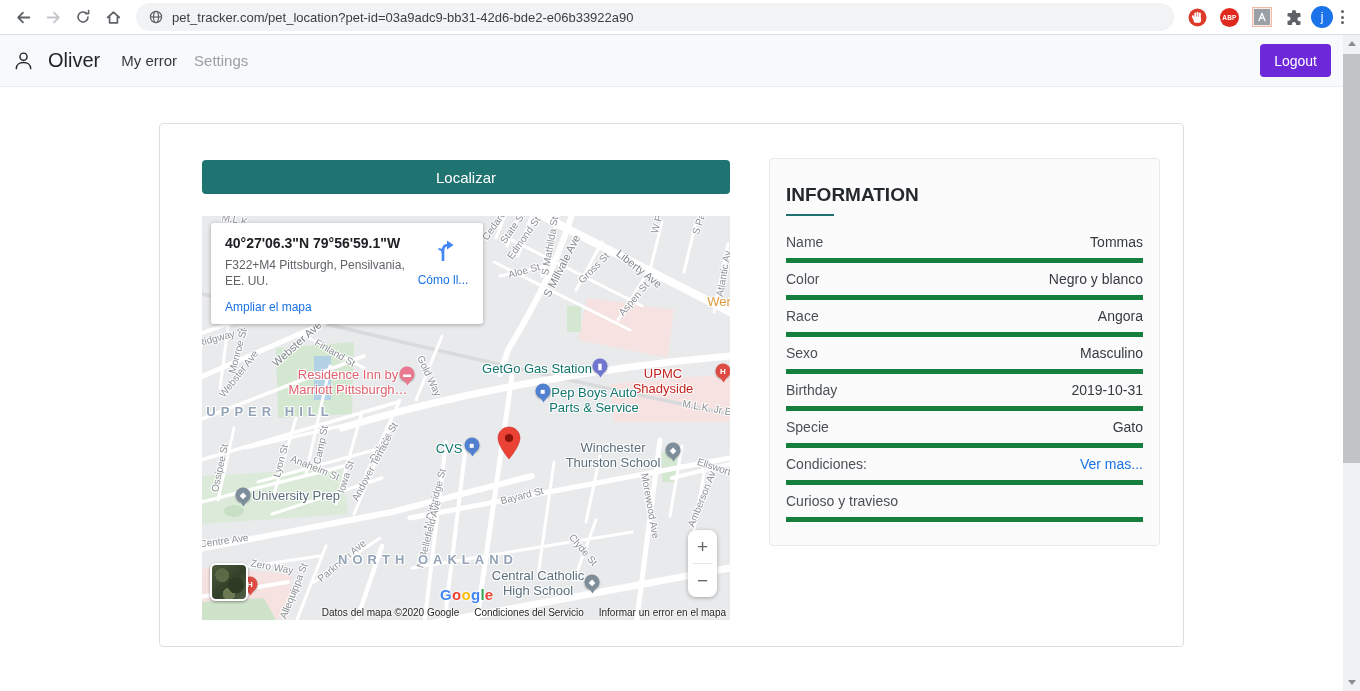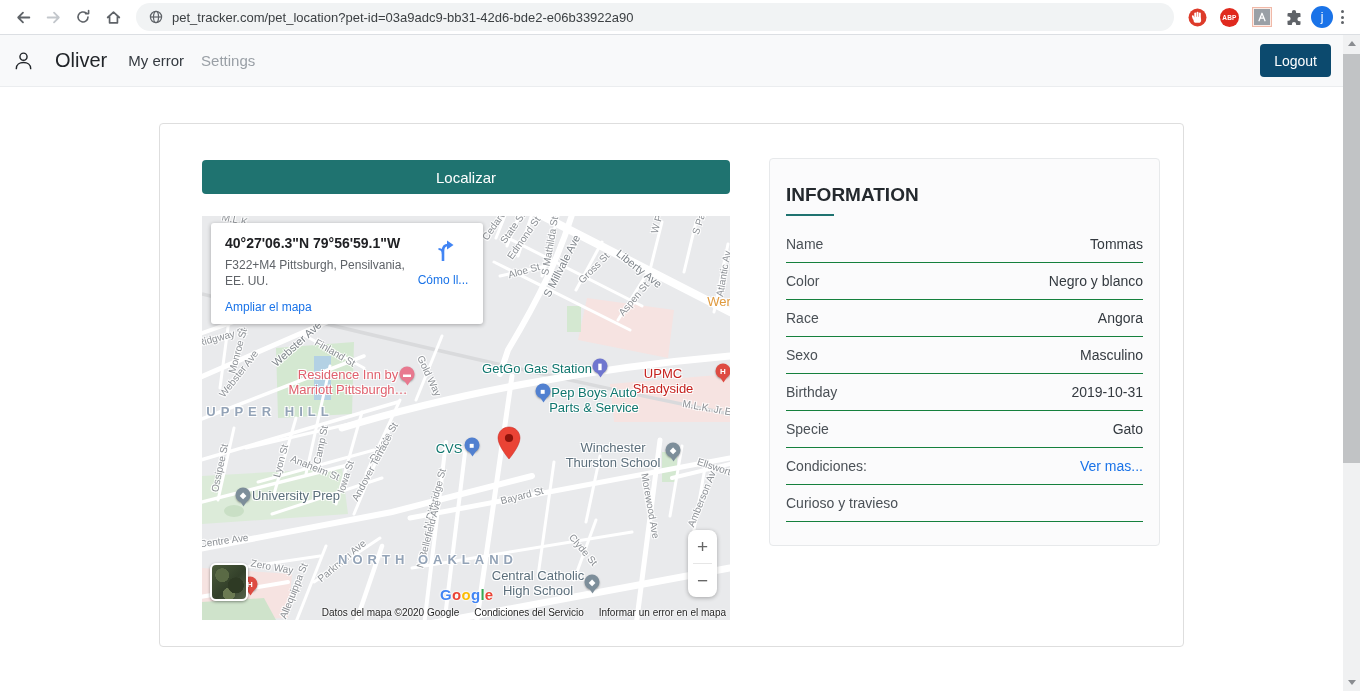--- a/index.html
+++ b/index.html
@@ -22,26 +22,26 @@
   .pdf-in { width:16px; height:16px; background:#9aa0a6; display:flex; align-items:center; justify-content:center; }
   .avatar { width:22px; height:22px; border-radius:50%; background:#1a73e8; color:#fff;
             font-size:12px; display:flex; align-items:center; justify-content:center; }
   .kebab { display:flex; flex-direction:column; gap:2.5px; padding:4px 8px; }
   .kebab i { width:3px; height:3px; border-radius:50%; background:#5f6368; }
 
   
   .appwrap { width:1343px; }
   .navbar { height:52px; background:#f8f9fa; border-bottom:1px solid #ebedef;
             display:flex; align-items:center; padding:0 12px; }
-  .brand { display:flex; align-items:center; gap:20px; font-size:20px; color:#212529;justify-content:space-between; }
+  .brand { display:flex; align-items:center; gap:13px; font-size:20px; color:#212529;justify-content:space-between; }
   .nav-links { display:flex; gap:17px; margin-left:21px; }
   .nav-link { font-size:15px; color:#9aa0a6; cursor:pointer; }
   .nav-link.active { color:#343a40; }
   .logout { margin-left:auto; height:33px; padding:0 14px; border:none; border-radius:4px;
-            background:#0c4a6e; color:#fff; font-size:14px; cursor:pointer; }
+            background:#6d28d9; color:#fff; font-size:14px; cursor:pointer; }
 
   
   .card { position:relative; width:1025px; height:524px; margin:36px auto 0;
           background:#fff; border:1px solid #dedede; border-radius:4px; }
   .btn-localizar { position:absolute; left:42px; top:36px; width:528px; height:34px;
                    background:#1f7370; color:#fff; border:none; border-radius:4px; font-size:15px; cursor:pointer;}
 
   
   .map { position:absolute; left:42px; top:92px; width:528px; height:404px;
          background:#e9eaec; overflow:hidden; }
@@ -99,21 +99,21 @@
             text-shadow:0 0 2px #fff,0 0 2px #fff,0 0 3px #fff; }
   .attrib span { white-space:nowrap; }
 
   
   .info-panel { position:absolute; left:609px; top:34px; width:391px; height:388px;
                 background:#fbfbfc; border:1px solid #e7e9eb; border-radius:4px;
                 padding:25px 16px 0; }
   .info-title { font-size:19px; font-weight:700; color:#24292e; }
   .t-underline { width:48px; height:2px; background:#1f7370; margin:8px 0 10px; }
   .info-row { display:flex; justify-content:space-between; align-items:center; height:37px;
-              border-bottom:1px solid #15803d; font-size:14px; }
+              border-bottom:5px solid #15803d; font-size:14px; }
   .info-label { color:#4a5056; }
   .info-value { color:#343a40; }
   .info-value.link { color:#1a73e8; cursor:pointer; }
 
   
   .scrollbar { position:fixed; top:35px; right:0; bottom:0; width:17px; background:#f0f1f2; z-index:50; }
   .sb-up, .sb-dn { position:absolute; left:0; width:17px; height:15px; display:flex;
                    align-items:center; justify-content:center; }
   .sb-up { top:1px; } .sb-dn { bottom:1px; }
   .tri-up { width:0; height:0; border-left:4px solid transparent; border-right:4px solid transparent;

